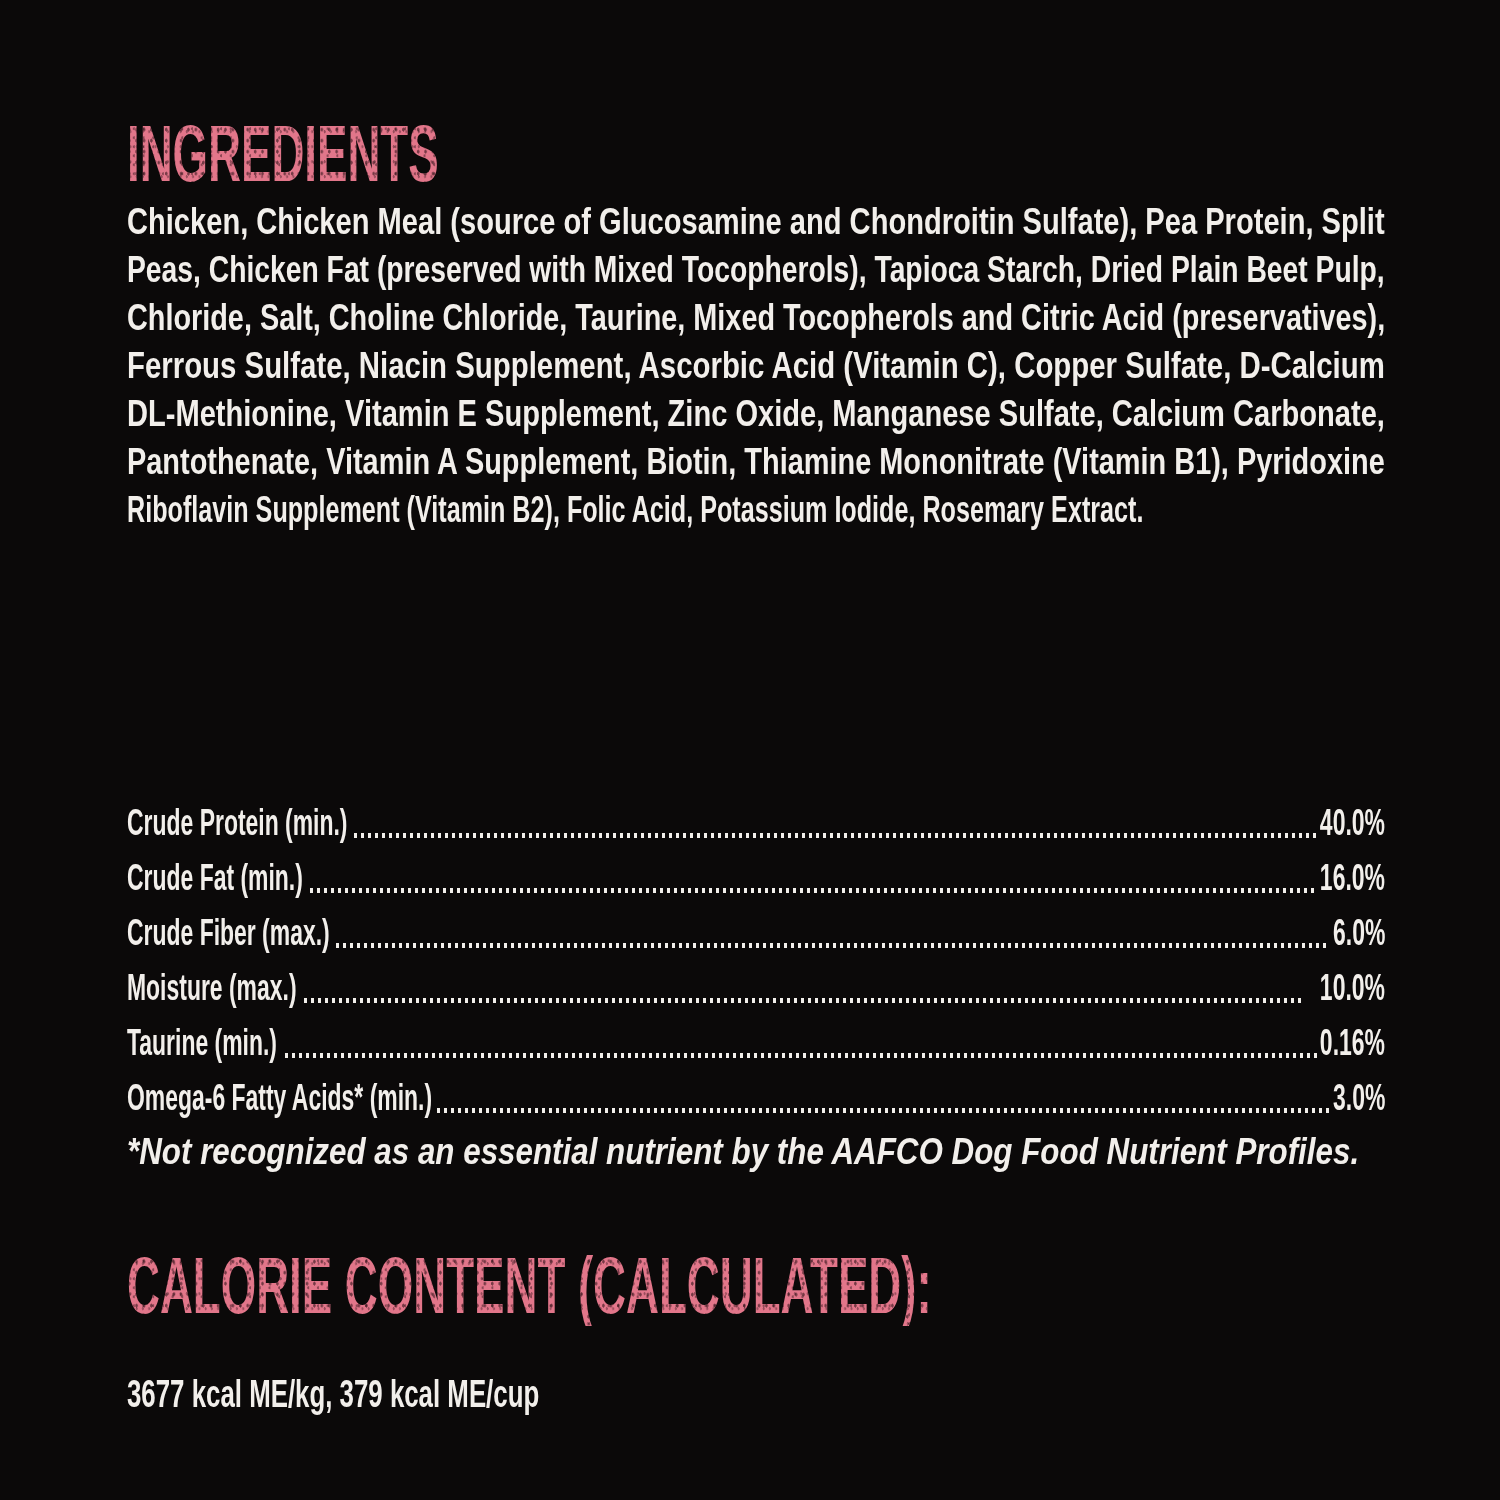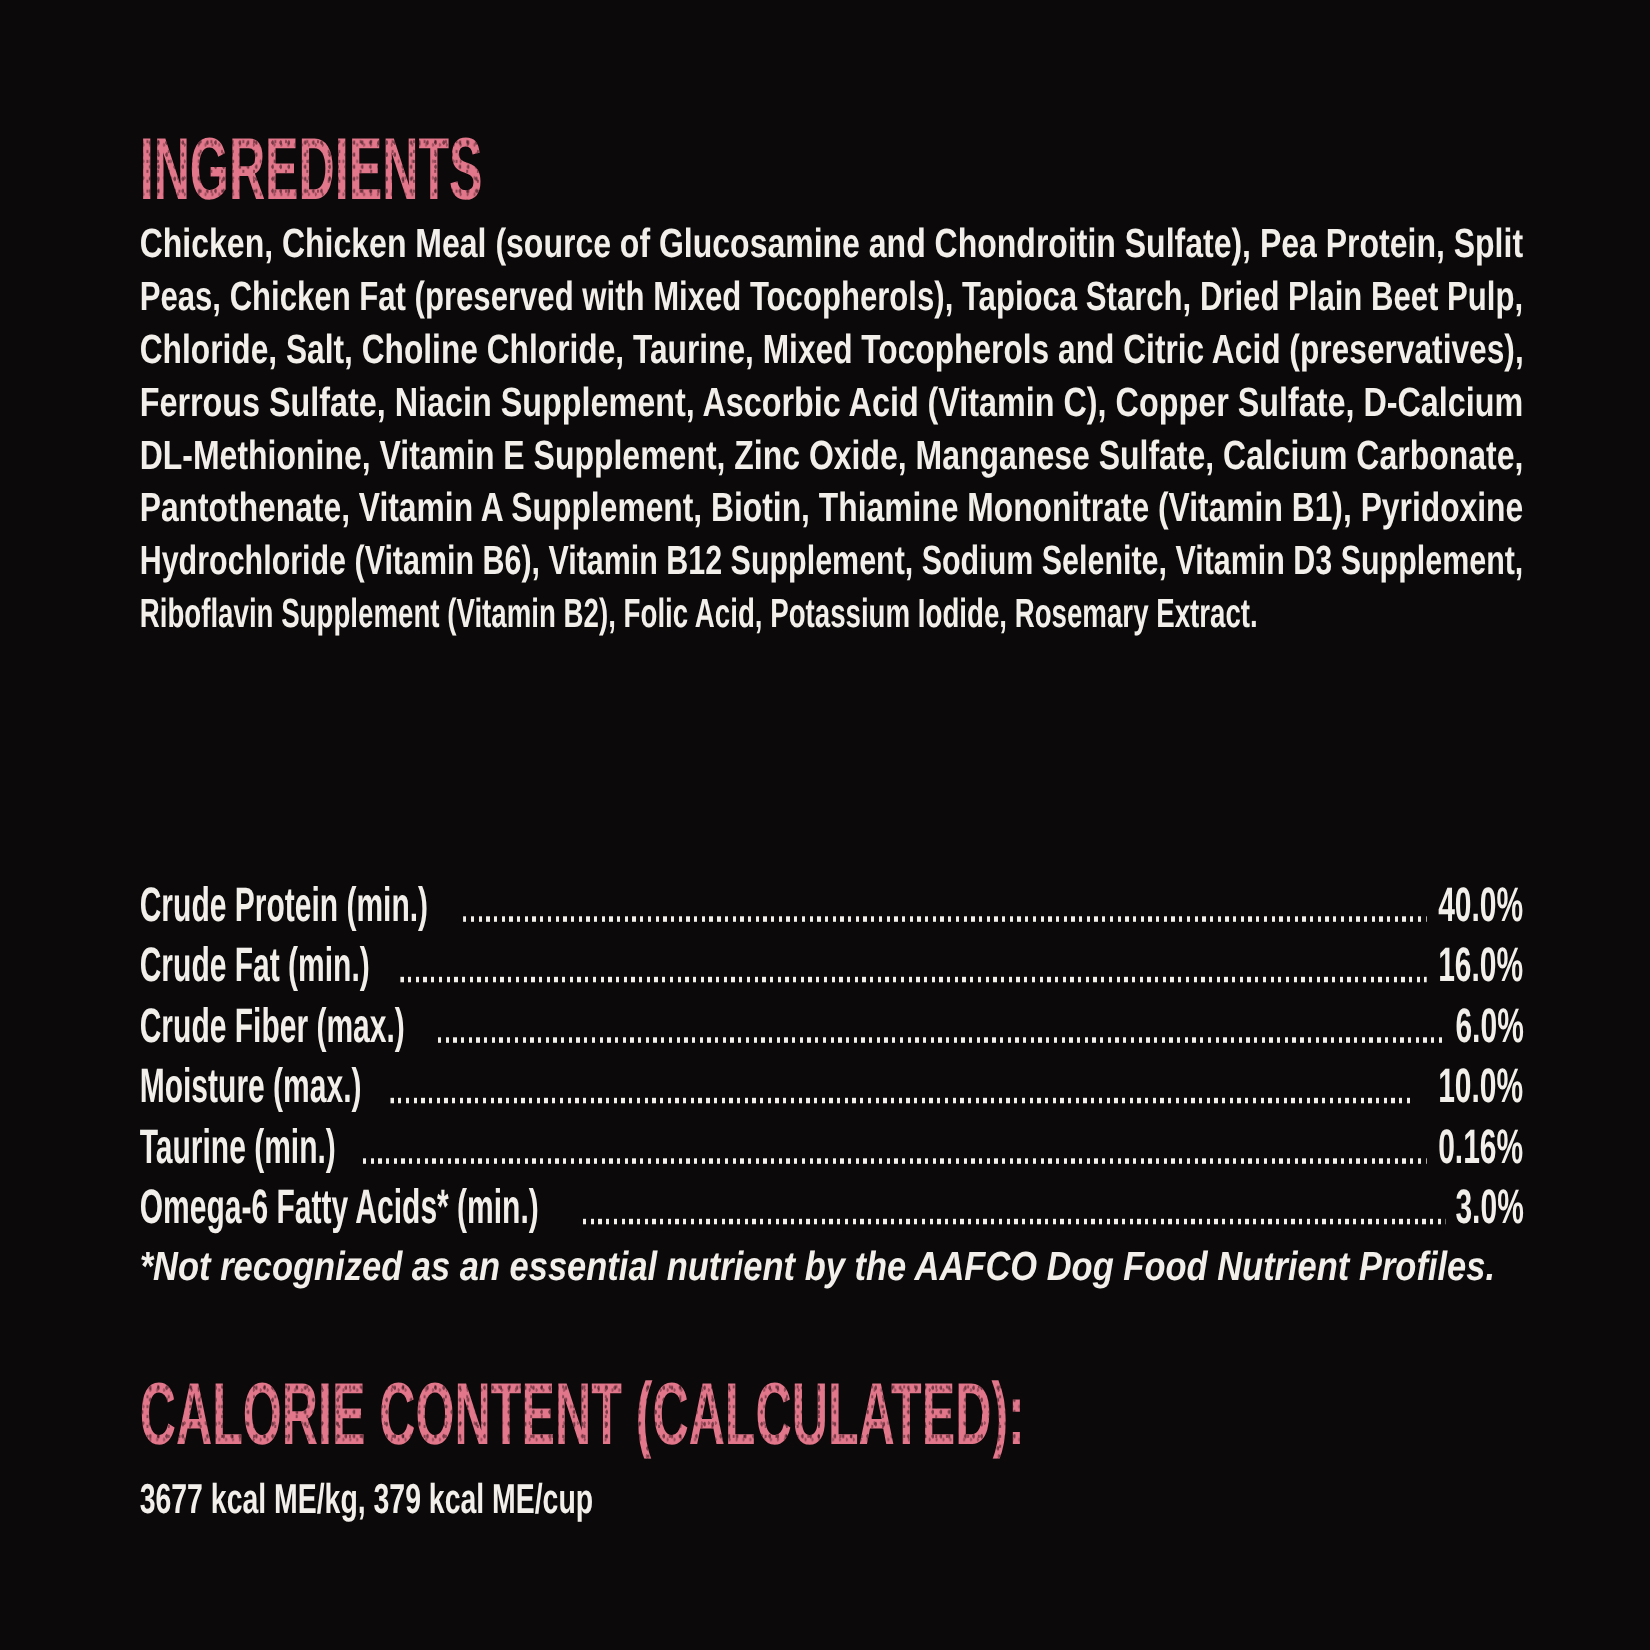--- a/index.html
+++ b/index.html
@@ -48,57 +48,56 @@
   
   .ing-lines{position:absolute;left:0;top:198px;width:1258px;}
   .ln{height:48px;line-height:48px;font-size:37px;}
   [data-fit-x]{display:inline-block;white-space:nowrap;transform-origin:0 50%;}
   [data-cond]{display:inline-block;white-space:nowrap;}
 
   
   .ga-rows{position:absolute;left:0;top:795px;width:1258px;}
   .ga-row{
     display:flex;align-items:flex-start;
-    height:55px;line-height:55px;font-size:44px;
+    height:55px;line-height:55px;font-size:37px;
   }
   .ga-label{flex:0 0 auto;}
   .ga-value{flex:0 0 auto;}
   .ga-dots{
     flex:1 1 auto;height:5px;align-self:flex-end;
     margin:0 4px 12px 10px;
     background:repeating-linear-gradient(90deg, var(--text) 0 3px, transparent 3px 7px);
   }
   .ga-row:nth-child(4) .ga-dots{margin-right:18px;}
 
   .footnote{
     position:absolute;left:0;top:1128px;width:1232px;
     height:48px;line-height:48px;font-size:37px;font-style:italic;
   }
 
   
   .cal-line{
-    position:absolute;left:0;top:1339px;
+    position:absolute;left:0;top:1370px;
     height:48px;line-height:48px;font-size:38px;text-decoration:underline;
   }
 </style>
 </head>
 <body>
 
 <div class="label">
 
   <h1 class="sec-heading" id="ingredients-heading"><span class="hx">INGREDIENTS</span></h1>
 
   <div class="ing-lines">
     <div class="ln"><span data-fit-x="" style="transform: scaleX(0.78625);">Chicken, Chicken Meal (source of Glucosamine and Chondroitin Sulfate), Pea Protein, Split</span></div>
     <div class="ln"><span data-fit-x="" style="transform: scaleX(0.764277);">Peas, Chicken Fat (preserved with Mixed Tocopherols), Tapioca Starch, Dried Plain Beet Pulp,</span></div>
     <div class="ln"><span data-fit-x="" style="transform: scaleX(0.778947);">Chloride, Salt, Choline Chloride, Taurine, Mixed Tocopherols and Citric Acid (preservatives),</span></div>
     <div class="ln"><span data-fit-x="" style="transform: scaleX(0.794192);">Ferrous Sulfate, Niacin Supplement, Ascorbic Acid (Vitamin C), Copper Sulfate, D-Calcium</span></div>
     <div class="ln"><span data-fit-x="" style="transform: scaleX(0.785759);">DL-Methionine, Vitamin E Supplement, Zinc Oxide, Manganese Sulfate, Calcium Carbonate,</span></div>
     <div class="ln"><span data-fit-x="" style="transform: scaleX(0.781366);">Pantothenate, Vitamin A Supplement, Biotin, Thiamine Mononitrate (Vitamin B1), Pyridoxine</span></div>
-    <div class="ln"><span data-fit-x="" style="transform: scaleX(0.747919);">Hydrochloride (Vitamin B6), Vitamin B12 Supplement, Sodium Selenite, Vitamin D3 Supplement,</span></div>
     <div class="ln"><span data-cond="0.68" style="transform-origin: left center; transform: scaleX(0.68); margin-right: -478.4px;">Riboflavin Supplement (Vitamin B2), Folic Acid, Potassium Iodide, Rosemary Extract.</span></div>
   </div>
 
 
   <div class="ga-rows">
     <div class="ga-row">
       <span class="ga-label" data-cond="0.62" style="transform-origin: left center; transform: scaleX(0.62); margin-right: -138.7px;">Crude Protein (min.)</span>
       <span class="ga-dots"></span>
       <span class="ga-value" data-cond="0.62" style="transform-origin: right center; transform: scaleX(0.62); margin-left: -41.04px;">40.0%</span>
     </div>

